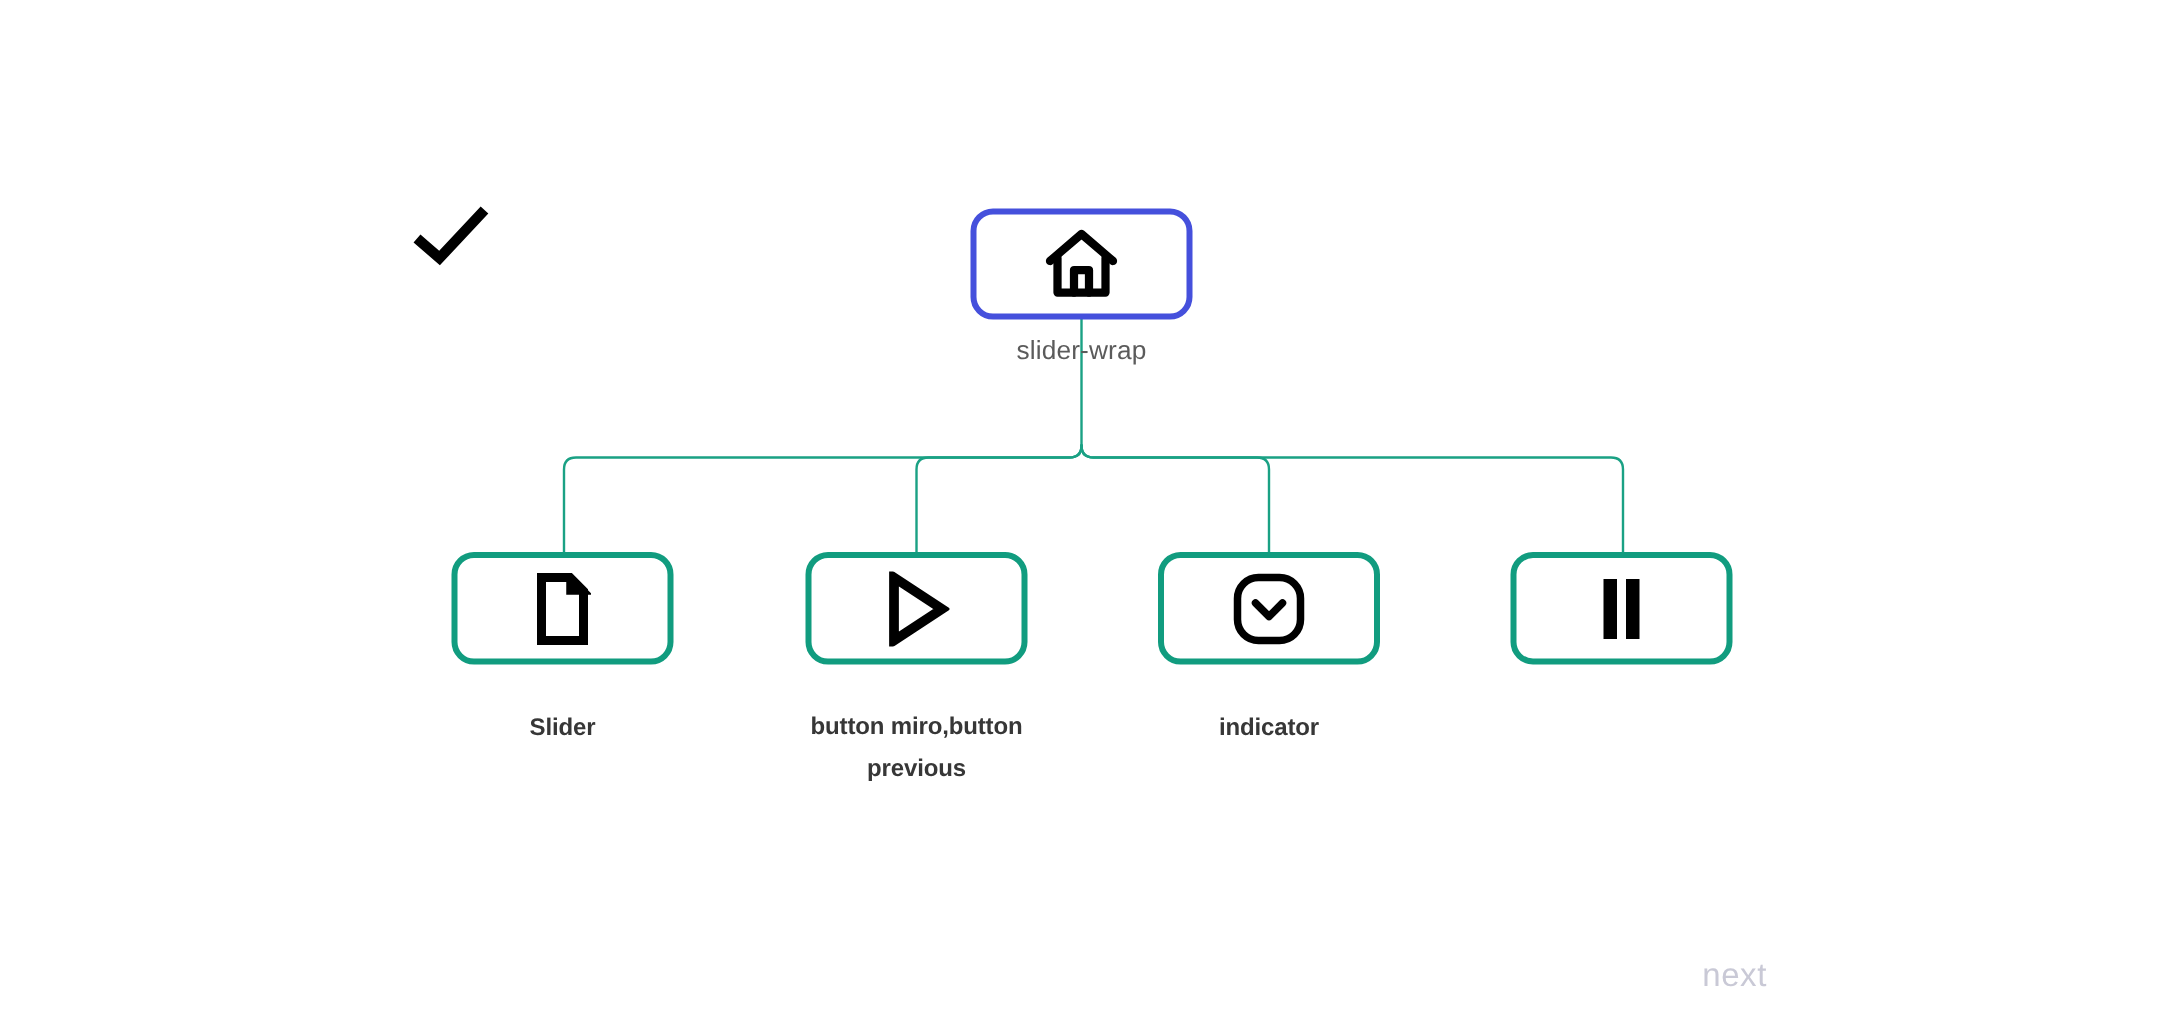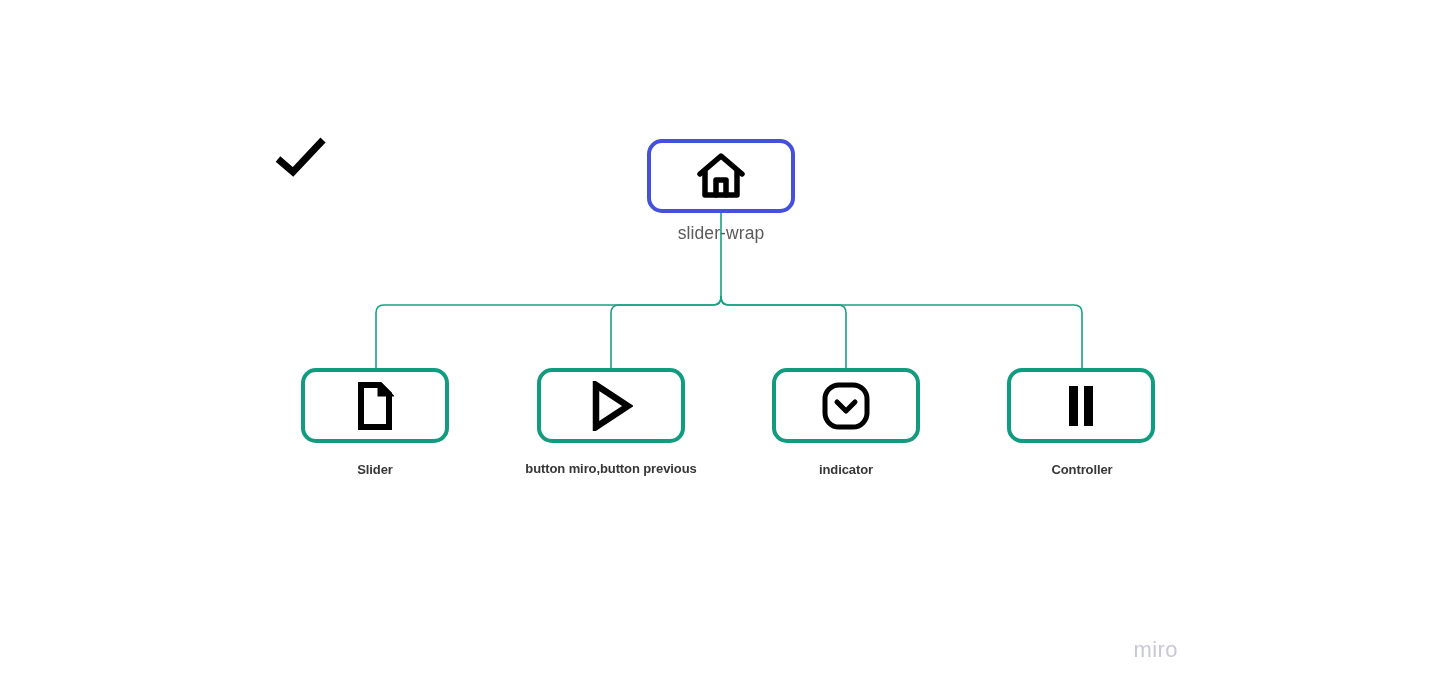--- a/index.html
+++ b/index.html
@@ -75,25 +75,26 @@
   .label.root-label {
     left: 571px;
     top: 223px;
     width: 300px;
     font-size: 17.5px;
     font-weight: 400;
     color: #5b5b5b;
     letter-spacing: 0.1px;
   }
   .label.child-label {
-    font-size: 13px;
+    font-size: 16px;
     font-weight: 700;
     line-height: 28px;
     color: #373737;
     letter-spacing: -0.1px;
+    margin-top: 16px;
   }
   .label.l1 { left: 255px; top: 456px; width: 240px; }
   .label.l2 { left: 511px; top: 455px; width: 200px; }
   .label.l3 { left: 726px; top: 456px; width: 240px; text-align: center; }
   .label.l4 { left: 962px; top: 456px; width: 240px; }
 
   
   .checkmark {
     position: absolute;
     left: 274px;
@@ -176,17 +177,16 @@
   <div class="label child-label l3">indicator</div>
 
   <div class="node child n4">
     <span class="node-icon">
       <svg width="38" height="48" viewBox="0 0 38 48" aria-hidden="true">
         <rect x="7" y="4" width="9" height="40" fill="#000000"></rect>
         <rect x="22" y="4" width="9" height="40" fill="#000000"></rect>
       </svg>
     </span>
   </div>
-  <div class="label child-label l4">Controller</div>
 
-  <div class="watermark">miro</div>
+  <div class="watermark">next</div>
 
 </div>
 
 </body></html>

